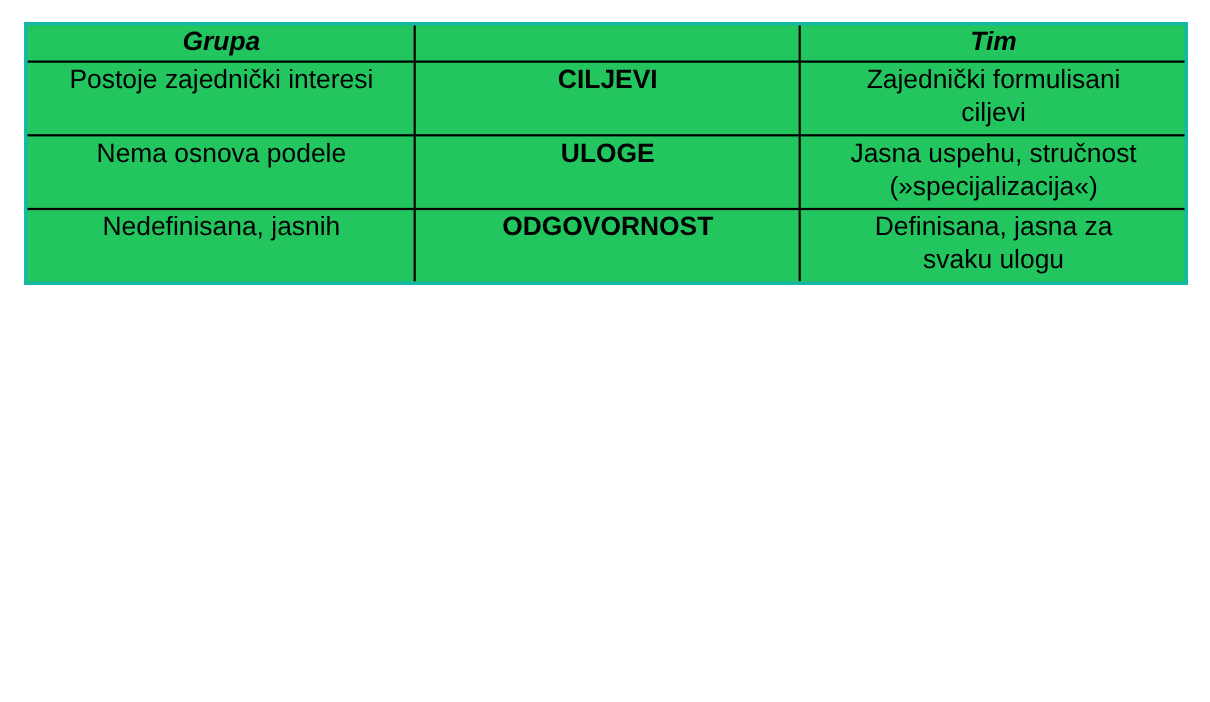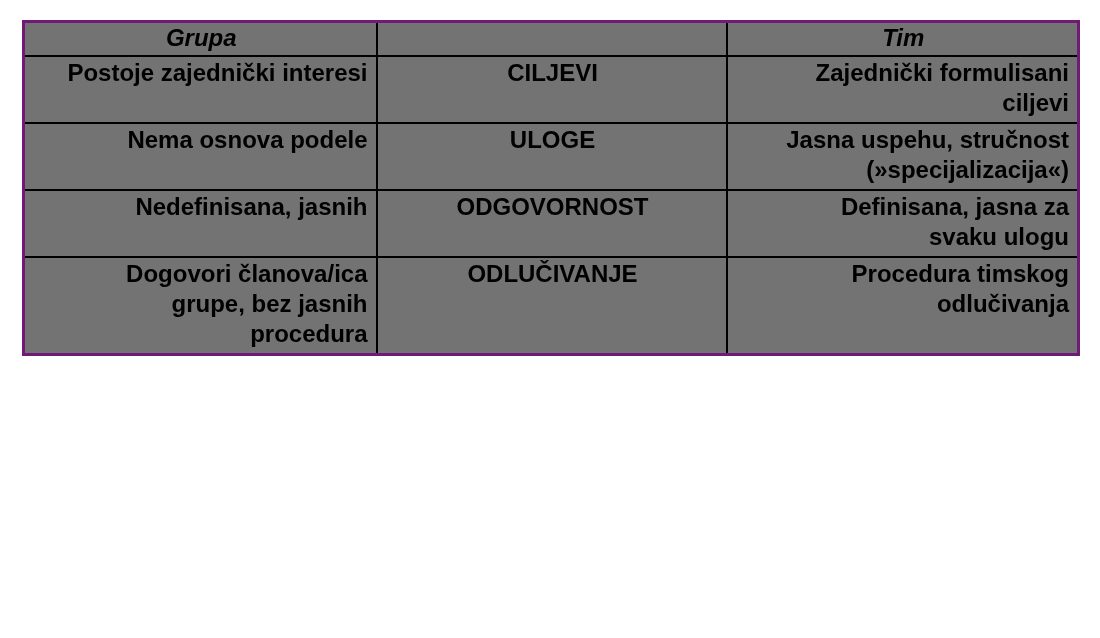--- a/index.html
+++ b/index.html
@@ -20,22 +20,22 @@
   }
   .table-wrap {
     position: absolute;
     left: 22px;
     top: 20px;
   }
   table.compare {
     border-collapse: collapse;
     table-layout: fixed;
     width: 1055px;
-    border: 3px solid #701a75;
-    background: #737373;
+    border: 3px solid #14b8a6;
+    background: #22c55e;
   }
   col.c1 { width: 353px; }
   col.c2 { width: 350px; }
   col.c3 { width: 352px; }
   th, td {
     border: 2px solid #000000;
     vertical-align: top;
     font-size: 24px;
     line-height: 30px;
     padding: 1px 8px 4px 10px;
@@ -48,22 +48,21 @@
     text-align: center;
     height: 30px;
     padding-top: 0;
     padding-bottom: 2px;
   }
   td.criterion {
     text-align: center;
     font-weight: bold;
   }
   td.grupa, td.tim {
-    text-align: right;
-    font-weight: bold;
+    text-align: center;
   }
 </style>
 </head>
 <body>
 
 <div class="page">
   <div class="table-wrap">
     <table class="compare">
       <colgroup>
         <col class="c1">
@@ -89,24 +88,16 @@
           <td class="criterion">ULOGE</td>
           <td class="tim">Jasna uspehu, stručnost
 (»specijalizacija«)</td>
         </tr>
         <tr>
           <td class="grupa">Nedefinisana, jasnih</td>
           <td class="criterion">ODGOVORNOST</td>
           <td class="tim">Definisana, jasna za
 svaku ulogu</td>
         </tr>
-        <tr>
-          <td class="grupa">Dogovori članova/ica
-grupe, bez jasnih
-procedura</td>
-          <td class="criterion">ODLUČIVANJE</td>
-          <td class="tim">Procedura timskog
-odlučivanja</td>
-        </tr>
       </tbody>
     </table>
   </div>
 </div>
 
 </body></html>

